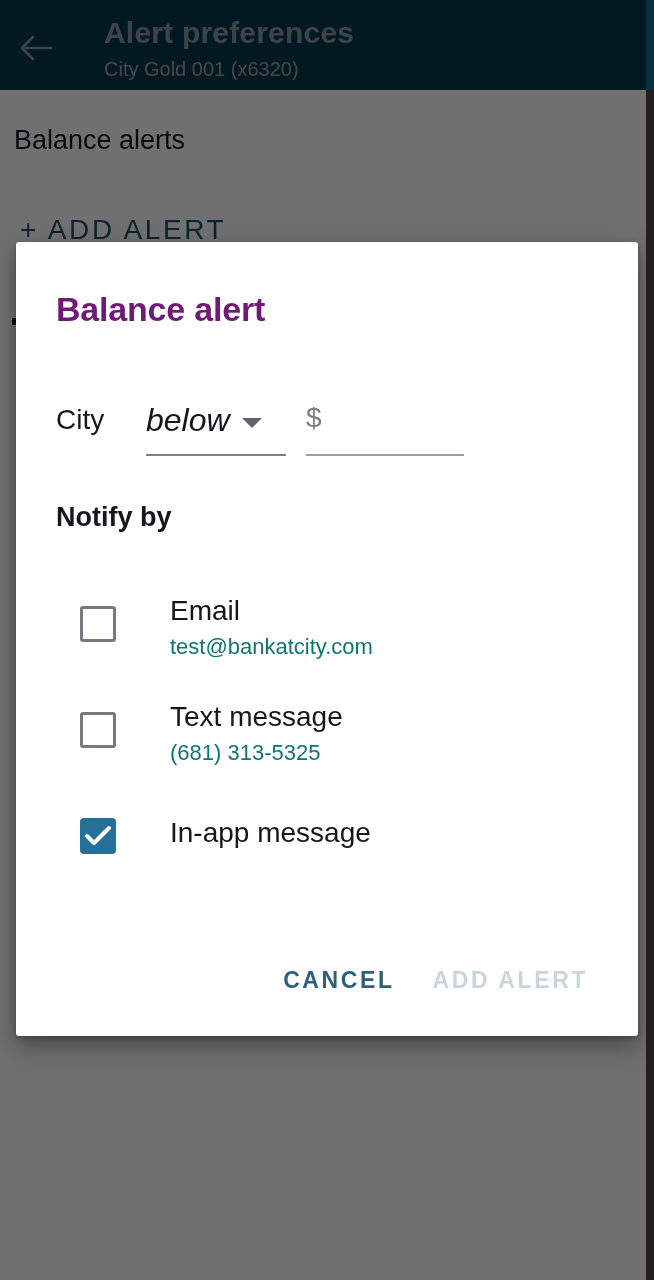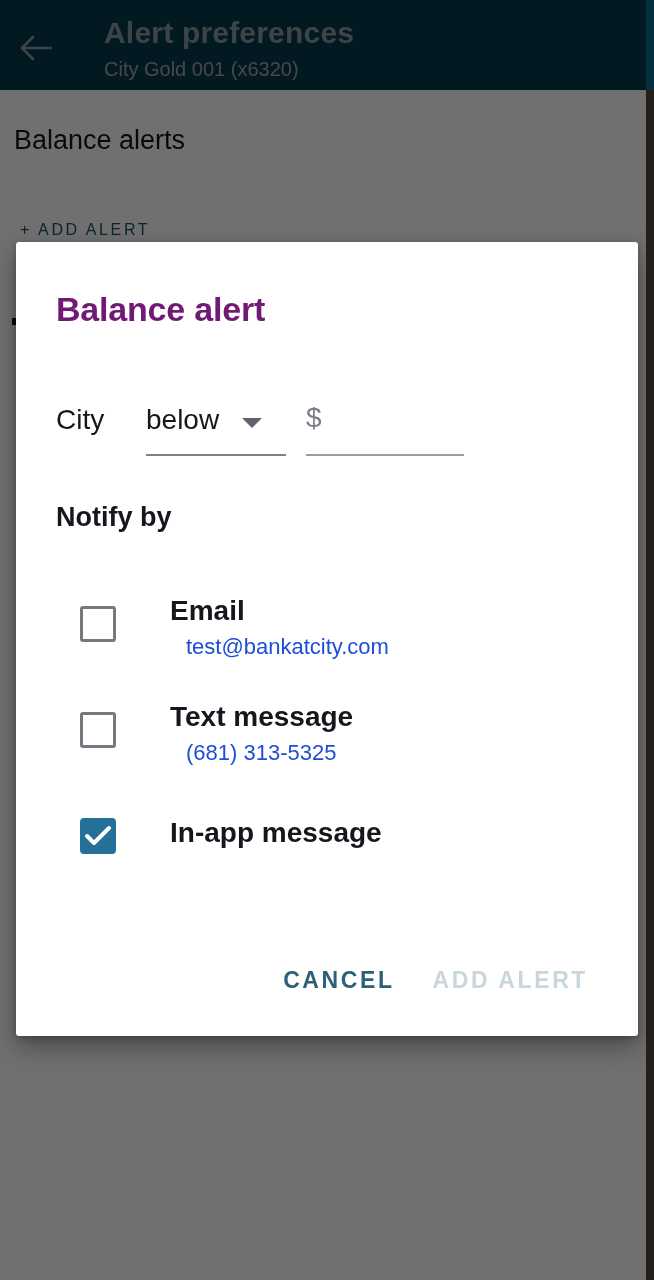--- a/index.html
+++ b/index.html
@@ -79,21 +79,21 @@
     font-size: 27px;
     font-weight: 400;
     color: #14161a;
     line-height: 34px;
     white-space: nowrap;
   }
   .page-add-alert {
     position: absolute;
     left: 20px;
     top: 126px;
-    font-size: 16px;
+    font-size: 28px;
     font-weight: 500;
     letter-spacing: 2.6px;
     color: #1e5369;
     line-height: 28px;
     white-space: nowrap;
   }
   .page-list-dot {
     position: absolute;
     left: 12px;
     top: 228px;
@@ -180,25 +180,26 @@
     top: 0;
     width: 140px;
     height: 64px;
     border-bottom: 2px solid #7b7f87;
     box-sizing: border-box;
   }
   .cond-select-value {
     position: absolute;
     left: 0;
     top: 10px;
-    font-size: 28px;
+    font-size: 32px;
     font-weight: 400;
     color: #15171d;
     line-height: 36px;
     white-space: nowrap;
+    font-style: italic;
   }
   .cond-select-arrow {
     position: absolute;
     left: 96px;
     top: 26px;
     width: 0;
     height: 0;
     border-left: 10px solid transparent;
     border-right: 10px solid transparent;
     border-top: 10px solid #5e636d;
@@ -280,35 +281,34 @@
     position: absolute;
     left: 5px;
     top: 6px;
   }
 
   .notify-label {
     position: absolute;
     left: 114px;
     top: 4px;
     font-size: 28px;
-    font-weight: 700;
+    font-weight: 400;
     color: #15171d;
     line-height: 38px;
     white-space: nowrap;
   }
   .notify-sub {
     position: absolute;
     left: 114px;
     top: 44px;
     font-size: 22px;
     font-weight: 400;
-    color: #1d4ed8;
+    color: #0f766e;
     line-height: 30px;
     white-space: nowrap;
-    margin-left: 16px;
   }
   .notify-item.compact .notify-label { top: 14px; }
 
   
   .dialog-actions {
     position: absolute;
     right: 36px;
     bottom: 30px;
     display: flex;
     align-items: center;

